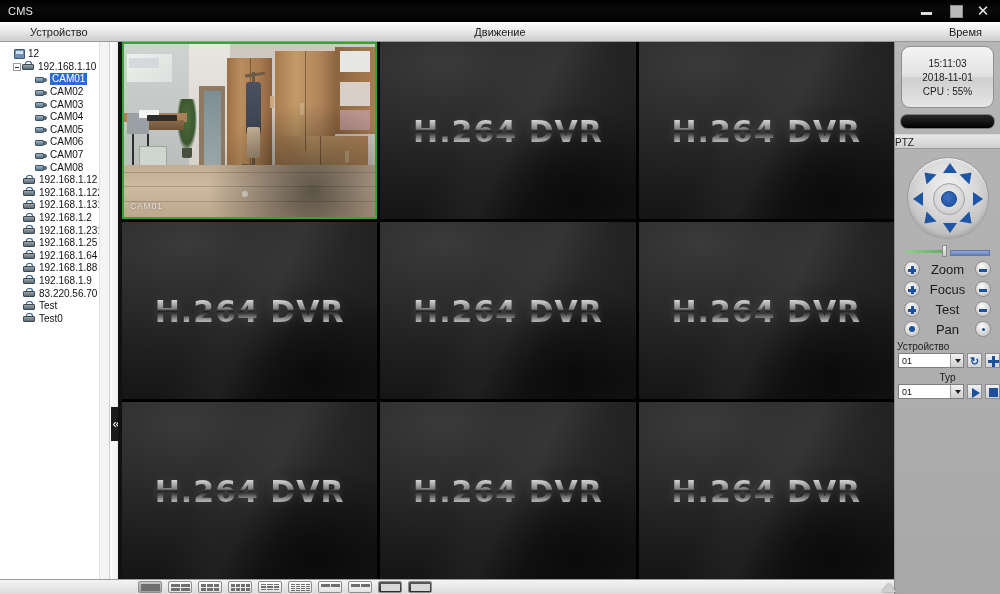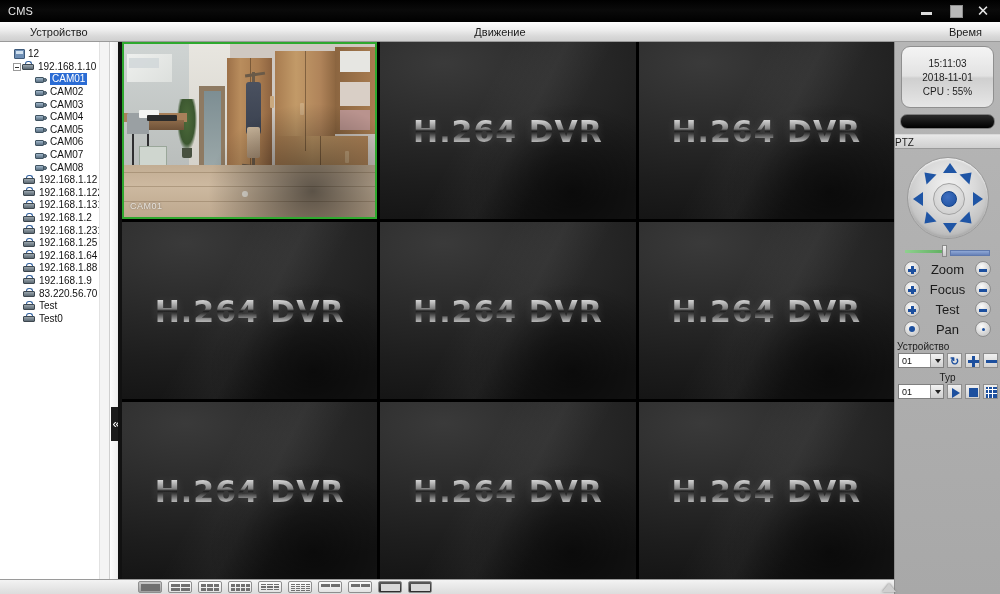--- a/index.html
+++ b/index.html
@@ -302,21 +302,21 @@
     background:#1c4f9e; border-radius:50%; }
   .ctrlrow .lbl { font-size:13px; color:#1b1b1b; }
 
   .seclabel {
     font-size:10px; color:#1b1b1b; text-align:center; margin-top:4px;
     white-space:nowrap; overflow:hidden;
   }
   .seclabel.left { text-align:left; padding-left:2px; }
   .selrow { display:flex; align-items:center; gap:3px; margin:1px 3px 0 3px; }
   .selbox {
-    width:46px; height:15px; background:#fff; border:1px solid #7f7f7f;
+    width:66px; height:15px; background:#fff; border:1px solid #7f7f7f;
     font-size:9px; color:#111; display:flex; align-items:center; position:relative;
     padding-left:3px; flex:0 0 auto;
   }
   .selbox .arrowbtn {
     position:absolute; right:0; top:0; width:13px; height:13px;
     background: linear-gradient(to bottom,#f2f2f2,#cfcfcf); border-left:1px solid #9a9a9a;
   }
   .selbox .arrowbtn::after {
     content:""; position:absolute; left:3.5px; top:5px;
     border-left:3px solid transparent; border-right:3px solid transparent; border-top:4px solid #222;

